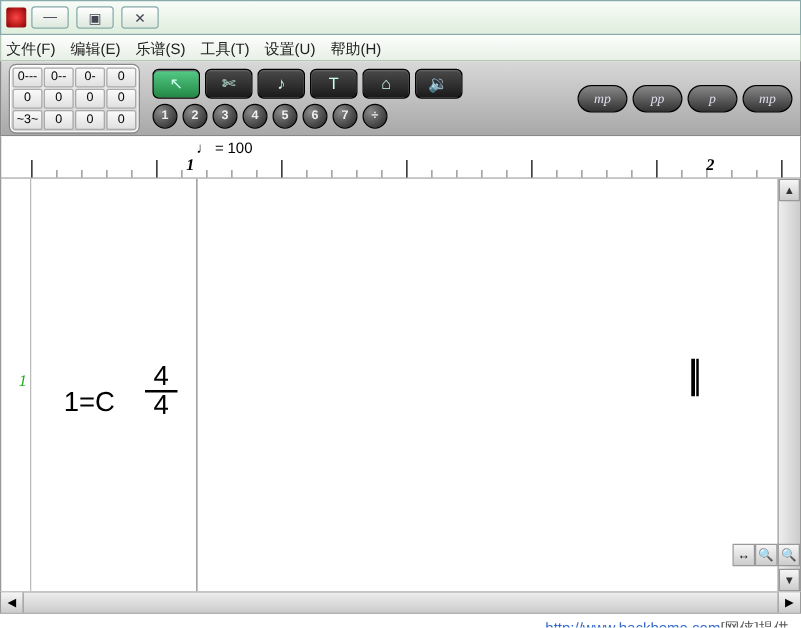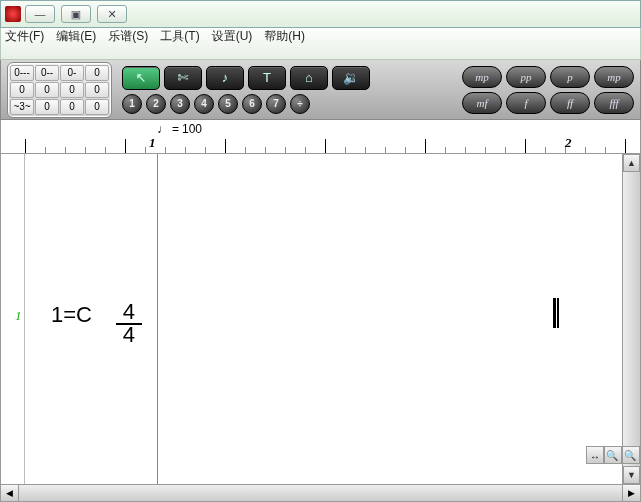--- a/index.html
+++ b/index.html
@@ -4,21 +4,21 @@
 <style>
 * { margin: 0; padding: 0; box-sizing: border-box; font-family: "Microsoft YaHei", Tahoma, sans-serif; }
 body { width: 641px; height: 502px; background: #fff; overflow: hidden; }
 
 .titlebar { height: 28px; background: linear-gradient(#f7fcf7,#dfeedd); display: flex; align-items: center; padding: 0 4px; border: 1px solid #8aa; }
 .titlebar .ico { width: 16px; height: 16px; margin-right: 4px; background: radial-gradient(circle,#f44,#800); border-radius: 2px; }
 .titlebar .title { font-size: 12px; color: #222; flex: 1; }
 .winbtns { display: flex; gap: 6px; }
 .winbtn { width: 30px; height: 18px; border: 1px solid #8aa; border-radius: 3px; background: linear-gradient(#fff,#dde8dc); display: flex; align-items: center; justify-content: center; font-size: 11px; color: #445; cursor: pointer; }
 
-.menubar { height: 32px; background: linear-gradient(#fdfefd,#e8f0e6); border: 1px solid #b8c8b8; border-top: none; display: flex; align-items: flex-start; padding: 0 4px; gap: 12px; }
+.menubar { height: 21px; background: linear-gradient(#fdfefd,#e8f0e6); border: 1px solid #b8c8b8; border-top: none; display: flex; align-items: flex-end; padding: 0 4px; gap: 12px; }
 .menubar span { font-size: 12px; color: #222; cursor: pointer; }
 
 .toolbar { height: 60px; background: linear-gradient(#d8d8d8,#a8a8a8); border: 1px solid #888; border-top: none; display: flex; align-items: center; padding: 4px 6px; gap: 10px; }
 .notnum { background: linear-gradient(#f2f2f2,#d0d0d0); border: 1px solid #888; border-radius: 6px; padding: 2px; display: grid; grid-template-columns: repeat(4,24px); grid-template-rows: repeat(3,16px); gap: 1px; box-shadow: inset 0 0 0 1px #fff; }
 .notnum div { font-size: 10px; display: flex; align-items: center; justify-content: center; background: linear-gradient(#fafafa,#e0e0e0); border: 1px solid #aaa; border-radius: 2px; cursor: pointer; }
 
 .toolcol { display: flex; flex-direction: column; gap: 4px; }
 .toolrow { display: flex; gap: 4px; }
 .tbtn { width: 38px; height: 24px; border-radius: 5px; background: linear-gradient(#4a4a4a,#1a1a1a); border: 1px solid #000; display: flex; align-items: center; justify-content: center; color: #cfe; font-size: 13px; cursor: pointer; box-shadow: inset 0 1px 0 #666; }
 .tbtn.sel { background: linear-gradient(#5c8,#284); }
@@ -29,21 +29,21 @@
 
 .ruler { height: 34px; background: #fff; border: 1px solid #999; border-top: none; position: relative; }
 .ruler .tempo { position: absolute; left: 156px; top: 2px; font-size: 12px; display: flex; align-items: center; gap: 3px; }
 .ruler .tick { position: absolute; bottom: 0; width: 1px; height: 6px; background: #888; }
 .ruler .big { height: 14px; background: #000; }
 .ruler .num { position: absolute; bottom: 2px; font-size: 13px; font-style: italic; font-family: Georgia, serif; font-weight: bold; }
 
 .workspace { position: relative; height: 330px; background: #fff; border-left: 1px solid #999; border-right: 1px solid #999; overflow: hidden; }
 .leftgutter { position: absolute; left: 0; top: 0; bottom: 0; width: 24px; border-right: 1px solid #bbb; }
 .linelab { position: absolute; left: 14px; top: 154px; font-size: 13px; color: #2a2; font-style: italic; font-family: serif; }
-.staff { position: absolute; left: 50px; top: 148px; font-size: 22px; font-family: "Times New Roman", serif; display: flex; align-items: flex-start; gap: 24px; }
+.staff { position: absolute; left: 50px; top: 148px; font-size: 22px; font-family: "Times New Roman", serif; display: flex; align-items: flex-end; gap: 24px; }
 .tsig { display: inline-flex; flex-direction: column; align-items: center; line-height: 0.95; }
 .tsig .mid { border-top: 2px solid #000; width: 26px; }
 .barline { position: absolute; left: 156px; top: 0; bottom: 0; width: 1px; background: #888; }
 .meascursor { position: absolute; left: 552px; top: 144px; width: 6px; height: 30px; border-left: 3px solid #000; border-right: 2px solid #000; }
 .vscroll { position: absolute; right: 0; top: 0; bottom: 0; width: 18px; background: linear-gradient(90deg,#eee,#ccc); border-left: 1px solid #999; }
 .vscroll .arr { height: 18px; background: linear-gradient(#f6f6f6,#ccc); border: 1px solid #999; display: flex; align-items: center; justify-content: center; font-size: 9px; color: #333; cursor: pointer; }
 
 .btmzoom { position: absolute; right: 0; bottom: 0; display: flex; }
 .zbtn { width: 18px; height: 18px; background: linear-gradient(#f6f6f6,#ccc); border: 1px solid #999; display: flex; align-items: center; justify-content: center; font-size: 10px; cursor: pointer; }
 
@@ -124,26 +124,20 @@
       <div class="nbtn">÷</div>
     </div>
   </div>
 
   <div class="dynwrap">
     <div class="dynrow">
       <div class="dbtn">mp</div>
       <div class="dbtn">pp</div>
       <div class="dbtn">p</div>
       <div class="dbtn">mp</div>
-    </div>
-    <div class="dynrow">
-      <div class="dbtn">mf</div>
-      <div class="dbtn">f</div>
-      <div class="dbtn">ff</div>
-      <div class="dbtn">fff</div>
     </div>
   </div>
 </div>
 
 <div class="ruler">
   <div class="tempo">
     <span>♩</span>
     <span>=</span>
       <span>100</span>
   </div>

